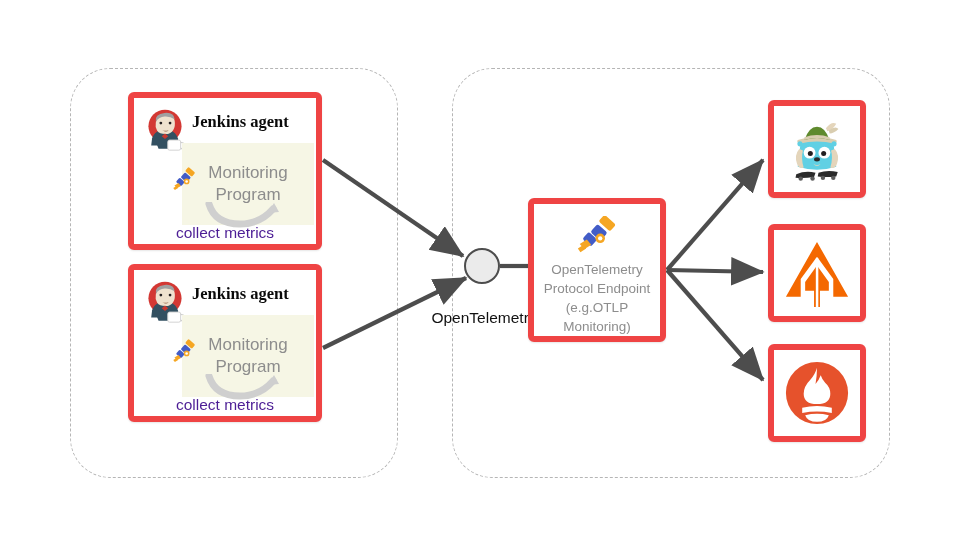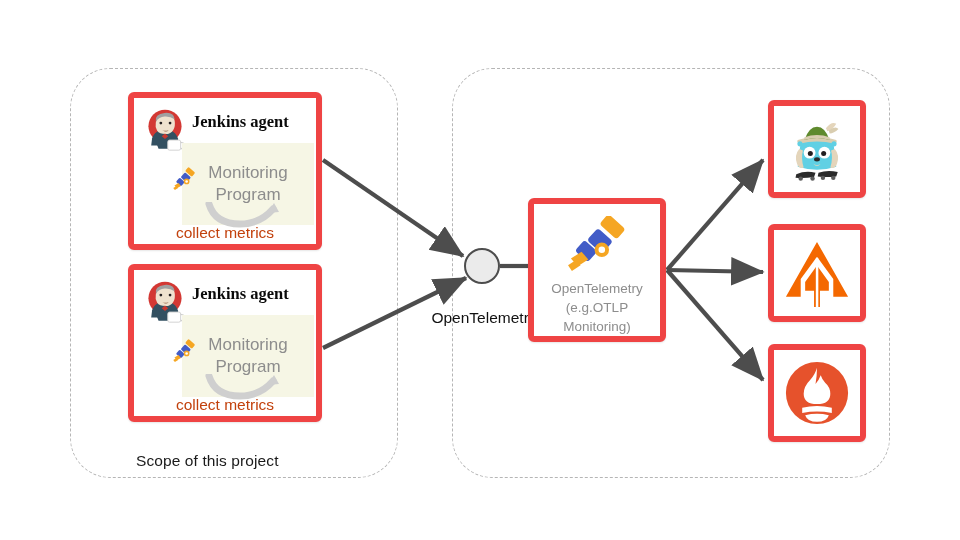--- a/index.html
+++ b/index.html
@@ -72,21 +72,21 @@
   }
   .mon-otel-icon {
     position: absolute;
     left: 38px; top: 68px;
     width: 26px; height: 26px;
     pointer-events: none;
   }
   .loop-arrow { position: absolute; left: 70px; top: 104px; width: 78px; height: 28px; }
   .collect-label {
     position: absolute; left: 0; right: 0; top: 126px;
-    text-align: center; font-size: 15.5px; color: #c2410c;
+    text-align: center; font-size: 15.5px; color: #4c1d95;
   }
 
   
   #junction {
     position: absolute;
     left: 464px; top: 248px;
     width: 36px; height: 36px;
     border-radius: 50%;
     background: #ebebeb;
     border: 2px solid #4d4d4d;
@@ -123,21 +123,20 @@
   #arrows { position: absolute; left: 0; top: 0; width: 960px; height: 540px; pointer-events: none; }
 </style>
 </head>
 <body>
 
 <div id="stage">
 
   <div class="scope" id="scope-left"></div>
   <div class="scope" id="scope-right"></div>
 
-  <div class="scope-label" id="scope-left-label">Scope of this project</div>
 
   <svg id="arrows" viewBox="0 0 960 540">
     <defs>
       <marker id="ah" markerWidth="9" markerHeight="9" refX="7.6" refY="3.4" orient="auto" markerUnits="strokeWidth">
         <path d="M0,0 L8,3.4 L0,6.8 z" fill="#4d4d4d"></path>
       </marker>
     </defs>
 
     <line x1="323" y1="160" x2="463" y2="256" stroke="#4d4d4d" stroke-width="4.2" marker-end="url(#ah)"></line>
 
@@ -242,20 +241,21 @@
       <rect x="36" y="4" width="24" height="14" rx="3.5" transform="rotate(42 48 11)" fill="#f5a623"></rect>
       <rect x="25" y="17" width="21" height="17" rx="3.5" transform="rotate(42 35 25)" fill="#425cc7"></rect>
       <rect x="12" y="29" width="18" height="15" rx="3.5" transform="rotate(42 21 36)" fill="#425cc7"></rect>
       <circle cx="37" cy="35" r="7.5" fill="#f5a623"></circle>
       <circle cx="37" cy="35" r="3.4" fill="#ffffff"></circle>
       <path d="M5 44 l11 -7 7 8 -11 7 z" fill="#f5a623"></path>
       <path d="M2 51 l9 -6 4 6 -9 6 z" fill="#f5a623"></path>
     </svg>
     <div class="endpoint-text">
       <div>OpenTelemetry</div>
+      <div>Protocol Endpoint</div>
       <div>(e.g.OTLP Monitoring)</div>
     </div>
   </div>
 
   <div class="card backend-card" id="backend-card-jaeger">
     <svg viewBox="0 0 100 100">
 
       <path d="M28 40 q22 -6 44 0 l4 34 q-26 8 -52 0 z" fill="#60d0e4"></path>
 
       <path d="M26 50 q-7 8 -3 20 q3 8 9 5 q-4 -13 -1 -23 z" fill="#e4d5bb"></path>

